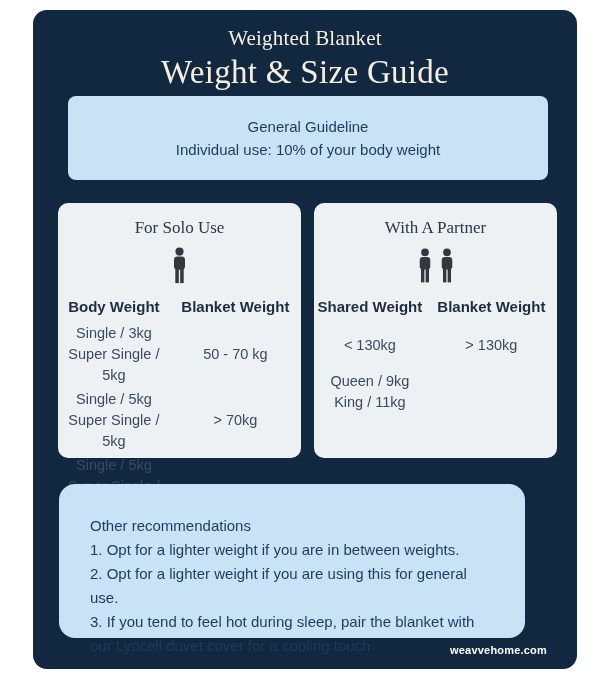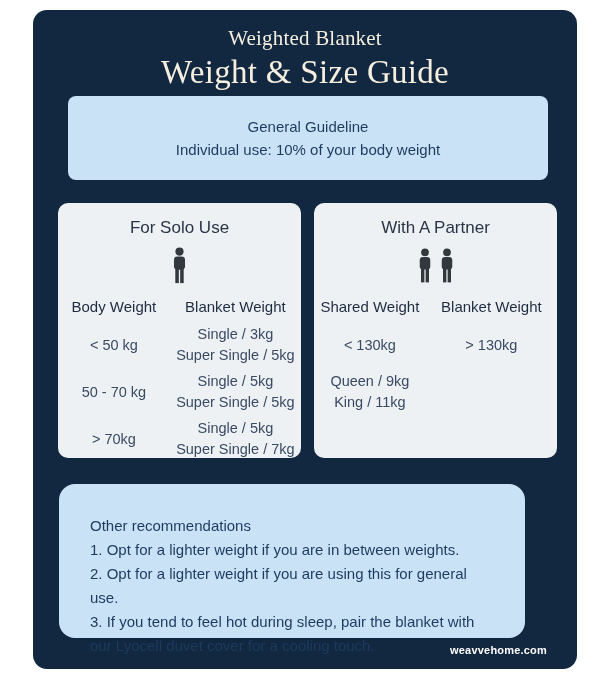--- a/index.html
+++ b/index.html
@@ -47,35 +47,36 @@
     border-radius: 10px;
     box-sizing: border-box;
   }
   .panel.solo    { left: 25px; }
   .panel.partner { left: 281px; }
   .panel-title {
     margin-top: 15px;
     text-align: center;
     font-size: 17px;
     color: #2a3545;
+    font-family: Liberation Serif, serif;
   }
   .icon-row {
     margin-top: 9px; height: 42px;
     display: flex; align-items: center; justify-content: center; gap: 4px;
   }
   .icon-row svg { display: block; }
   .ptable {
     margin-top: 9px;
     display: grid;
     grid-template-columns: 46% 54%;
     row-gap: 3px;
   }
   .ptable .th {
     text-align: center;
-    font-weight: normal;
+    font-weight: bold;
     font-size: 15px;
     color: #1f2c3f;
     padding-bottom: 5px;
   }
   .ptable .cell {
     display: flex; flex-direction: column;
     align-items: center; justify-content: center;
     text-align: center;
     color: #3a4a63;
     font-size: 14.5px;
@@ -136,23 +137,20 @@
     <div class="icon-row">
       <svg width="19" height="42" viewBox="0 0 28 64" fill="#33383e">
           <use href="#person"></use>
         </svg>
     </div>
     <div class="ptable">
       <div class="th">Body Weight</div>
       <div class="th">Blanket Weight</div>
 
       <div class="cell">
-        <span>&lt; 50 kg</span>
-      </div>
-      <div class="cell">
         <span>Single / 3kg</span>
         <span>Super Single / 5kg</span>
       </div>
 
       <div class="cell">
         <span>50 - 70 kg</span>
       </div>
       <div class="cell">
         <span>Single / 5kg</span>
         <span>Super Single / 5kg</span>

